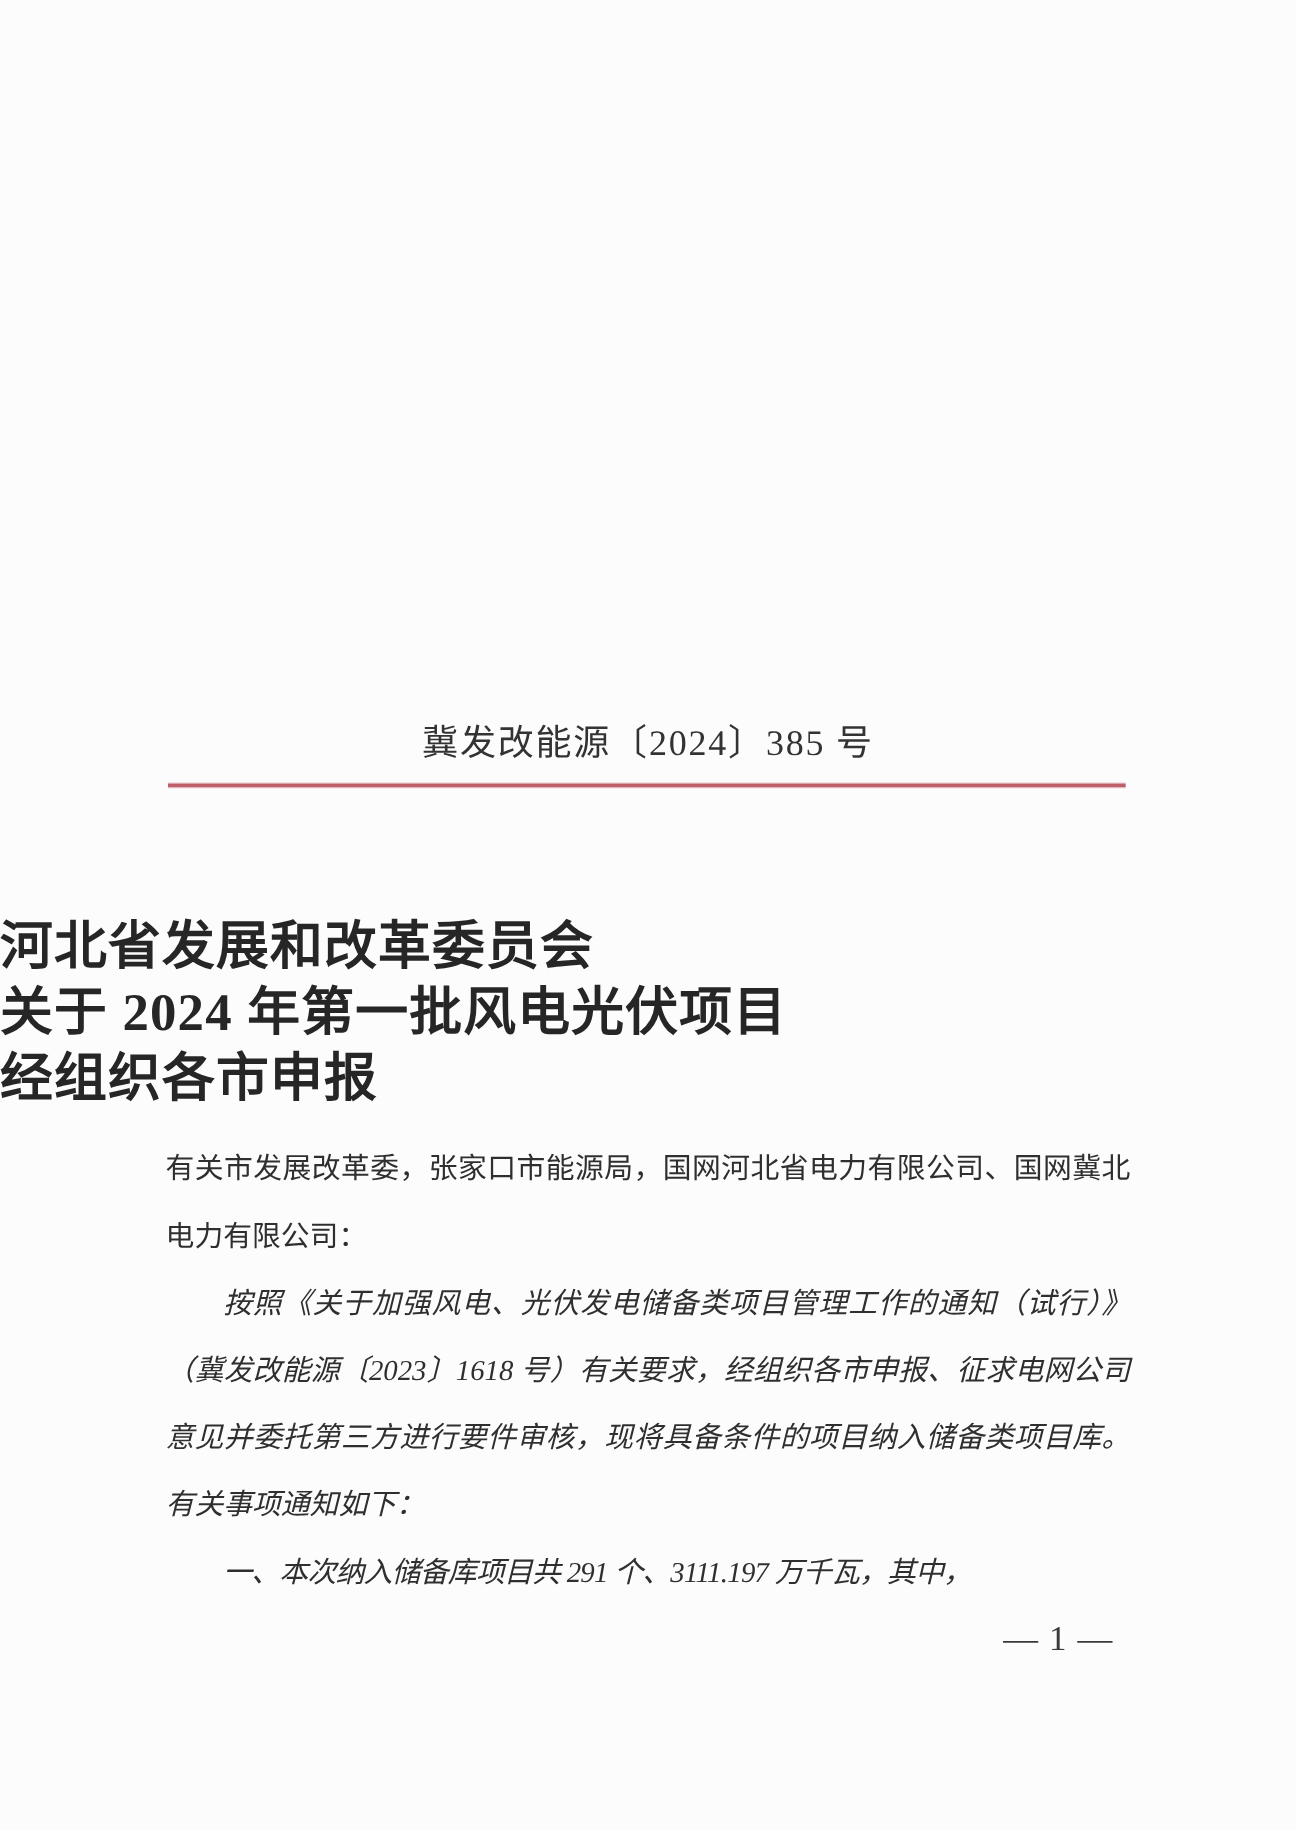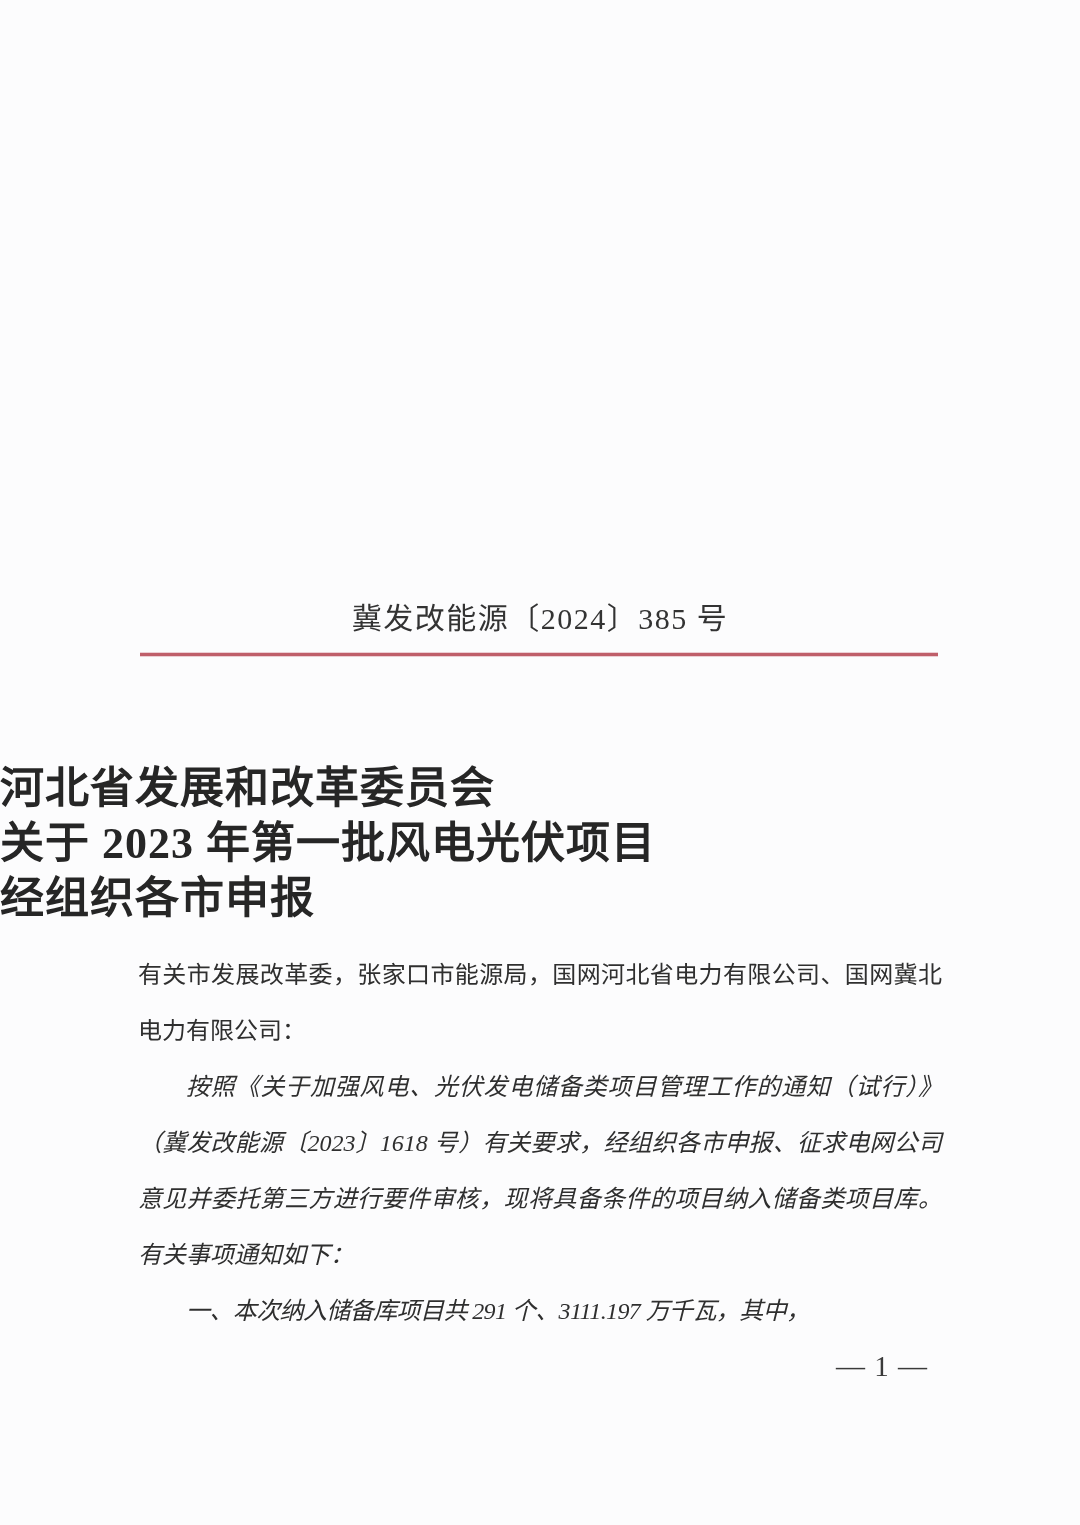--- a/index.html
+++ b/index.html
@@ -118,21 +118,21 @@
 
 <div class="page">
 
 
   <div class="doc-number">冀发改能源〔2024〕385 号</div>
 
   <div class="red-rule"></div>
 
   <div class="notice-title">
     <div>河北省发展和改革委员会</div>
-    <div>关于 2023 年第一批风电光伏项目</div>
+    <div>关于 2024 年第一批风电光伏项目</div>
     <div>经组织各市申报</div>
   </div>
 
   <div class="body-text">
     <p>有关市发展改革委，张家口市能源局，国网河北省电力有限公司、国网冀北电力有限公司：</p>
     <p class="indent">按照《关于加强风电、光伏发电储备类项目管理工作的通知（试行）》（冀发改能源〔2023〕1618 号）有关要求，经组织各市申报、征求电网公司意见并委托第三方进行要件审核，现将具备条件的项目纳入储备类项目库。有关事项通知如下：</p>
     <p class="indent tight">一、本次纳入储备库项目共 291 个、3111.197 万千瓦，其中，</p>
   </div>
 
   <div class="page-number">— 1 —</div>

